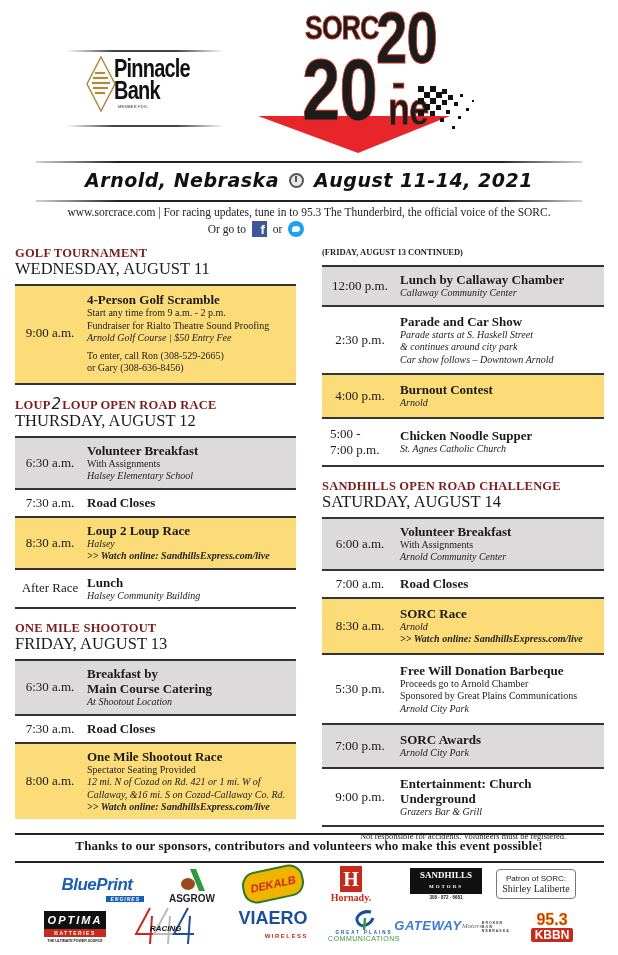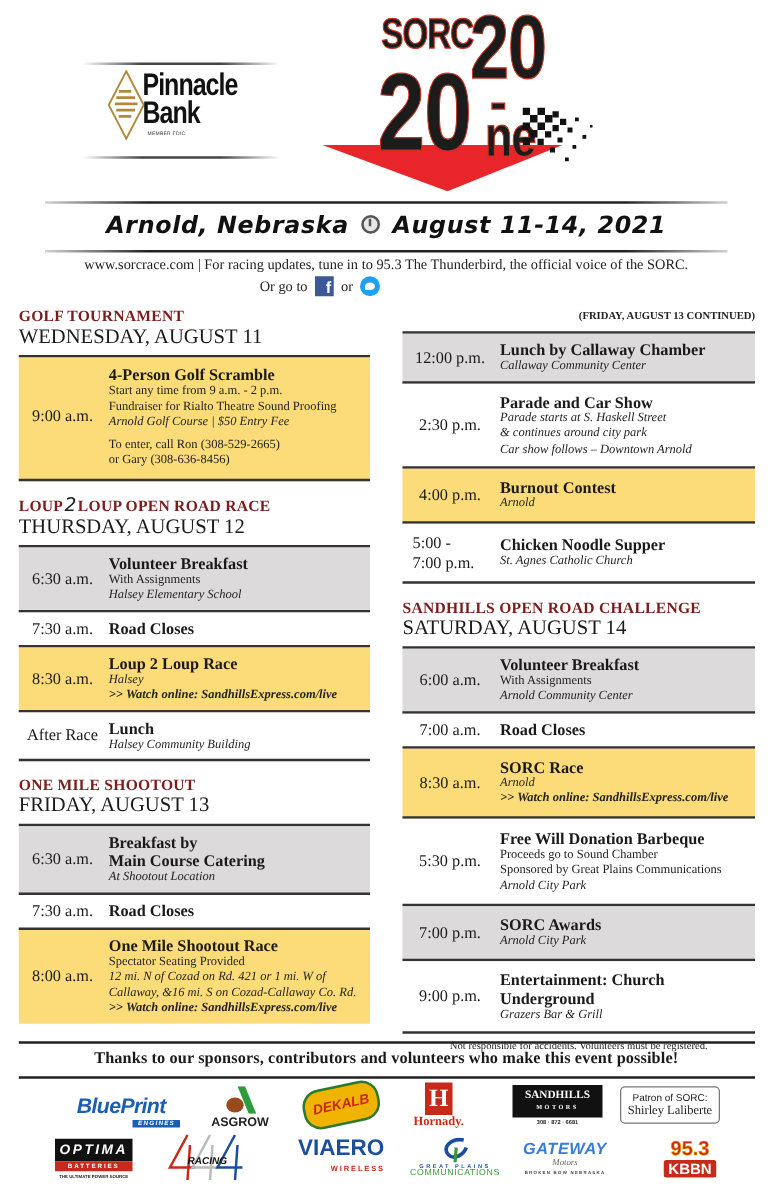--- a/index.html
+++ b/index.html
@@ -52,21 +52,21 @@
                     border-radius: 50% 50% 50% 0; }
 
   
   .col { position: absolute; }
   .col-left { left: 15px; top: 246px; width: 281px; }
   .col-right { left: 322px; top: 246px; width: 282px; }
 
   .sec-head { font-family: "Liberation Serif", serif; font-weight: bold; font-size: 12.5px; color: #7a1d1d; letter-spacing: 0.2px; line-height: 14px; }
   .sec-head .two { font-family: "DejaVu Sans", sans-serif; font-style: italic; font-weight: normal; color: #222; font-size: 15px; margin: 0 1px; }
   .sec-day { font-family: "Liberation Serif", serif; font-size: 16.5px; color: #1a1a1a; line-height: 18px; margin-bottom: 6px; }
-  .cont-head { font-family: "Liberation Serif", serif; font-weight: bold; font-size: 8.5px; color: #222; line-height: 12px; margin-bottom: 7px; text-align: right; }
+  .cont-head { font-family: "Liberation Serif", serif; font-weight: bold; font-size: 8.5px; color: #222; line-height: 12px; margin-bottom: 7px; }
 
   .sched { border-top: 2px solid #333; }
   .row { display: flex; align-items: center; border-bottom: 2px solid #333; padding: 5px 0; }
   .row.gray { background: #dcdada; }
   .row.yellow { background: #fcdc78; }
   .row.white { background: #ffffff; }
   .time { width: 70px; flex: none; text-align: center; font-size: 13px; color: #1a1a1a; line-height: 16px; }
   .col-right .time { width: 76px; }
   .detail { flex: 1; padding-left: 2px; }
   .ev-title { font-weight: bold; font-size: 13px; line-height: 15px; color: #1a1a1a; }
@@ -102,21 +102,21 @@
   .sp-optima { left: 42px; top: 908px; width: 66px; height: 38px; flex-direction: column; }
   .sp-optima .top { width: 62px; height: 18px; background: #111; color: #fff; font-size: 11px; letter-spacing: 2px; text-align: center; line-height: 18px; font-style: italic; }
   .sp-optima .mid { width: 62px; height: 8px; background: #c62a1a; color: #fff; font-size: 5px; letter-spacing: 1.5px; text-align: center; line-height: 8px; }
   .sp-optima .bot { font-size: 3.5px; color: #222; margin-top: 2px; }
   .sp-racing { left: 132px; top: 906px; width: 68px; height: 40px; }
   .sp-viaero { left: 234px; top: 910px; width: 78px; height: 34px; flex-direction: column; color: #1b4f9c; font-size: 18px; line-height: 18px; }
   .sp-viaero small { font-size: 6px; color: #c62a1a; letter-spacing: 1.5px; align-self: flex-end; margin-right: 4px; }
   .sp-gpc { left: 328px; top: 906px; width: 72px; height: 40px; flex-direction: column; }
   .sp-gpc .a { font-size: 4.5px; color: #1b4f9c; letter-spacing: 2px; }
   .sp-gpc .b { font-size: 7px; color: #3a9a3a; letter-spacing: 0.5px; font-weight: normal; }
-  .sp-gateway { left: 414px; top: 904px; width: 76px; height: 44px; flex-direction: column; }
+  .sp-gateway { left: 414px; top: 904px; width: 76px; height: 44px; flex-direction: row; }
   .sp-gateway .a { font-size: 13px; color: #3a7bd5; font-style: italic; letter-spacing: 0.5px; line-height: 14px; }
   .sp-gateway .b { font-size: 7px; color: #666; font-style: italic; font-family: "Liberation Serif", serif; font-weight: normal; line-height: 8px; }
   .sp-gateway .c { font-size: 3.5px; color: #444; letter-spacing: 1px; margin-top: 2px; }
   .sp-kbbn { left: 522px; top: 904px; width: 60px; height: 46px; flex-direction: column; }
   .sp-kbbn .a { font-size: 16px; color: #c62a1a; line-height: 16px; -webkit-text-stroke: 0.5px #f0a000; }
   .sp-kbbn .b { font-size: 12px; color: #fff; background: #c62a1a; padding: 0 4px; line-height: 14px; border-radius: 2px; }
 </style>
 </head>
 <body>
 
@@ -342,21 +342,21 @@
       <div class="detail">
         <div class="ev-title">SORC Race</div>
         <div class="ev-line it">Arnold</div>
         <div class="ev-line bi">&gt;&gt; Watch online: SandhillsExpress.com/live</div>
       </div>
     </div>
     <div class="row white" style="padding:8px 0">
       <div class="time">5:30 p.m.</div>
       <div class="detail">
         <div class="ev-title">Free Will Donation Barbeque</div>
-        <div class="ev-line">Proceeds go to Sound Chamber</div>
+        <div class="ev-line">Proceeds go to Arnold Chamber</div>
         <div class="ev-line">Sponsored by Great Plains Communications</div>
         <div class="ev-line it">Arnold City Park</div>
       </div>
     </div>
     <div class="row gray" style="padding:7px 0">
       <div class="time">7:00 p.m.</div>
       <div class="detail">
         <div class="ev-title">SORC Awards</div>
         <div class="ev-line it">Arnold City Park</div>
       </div>

